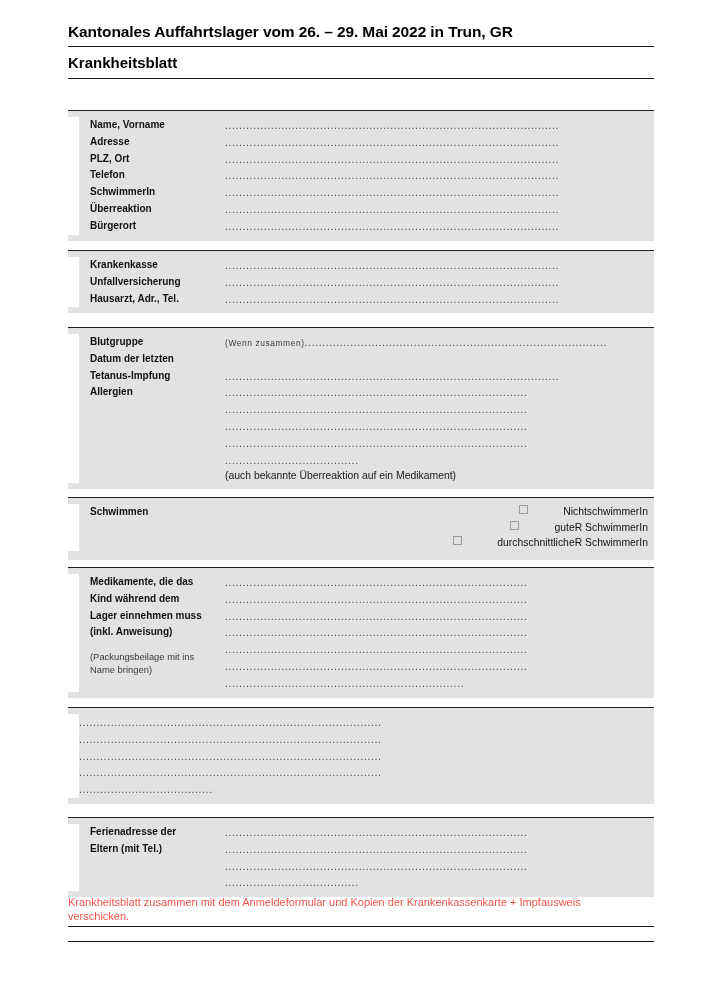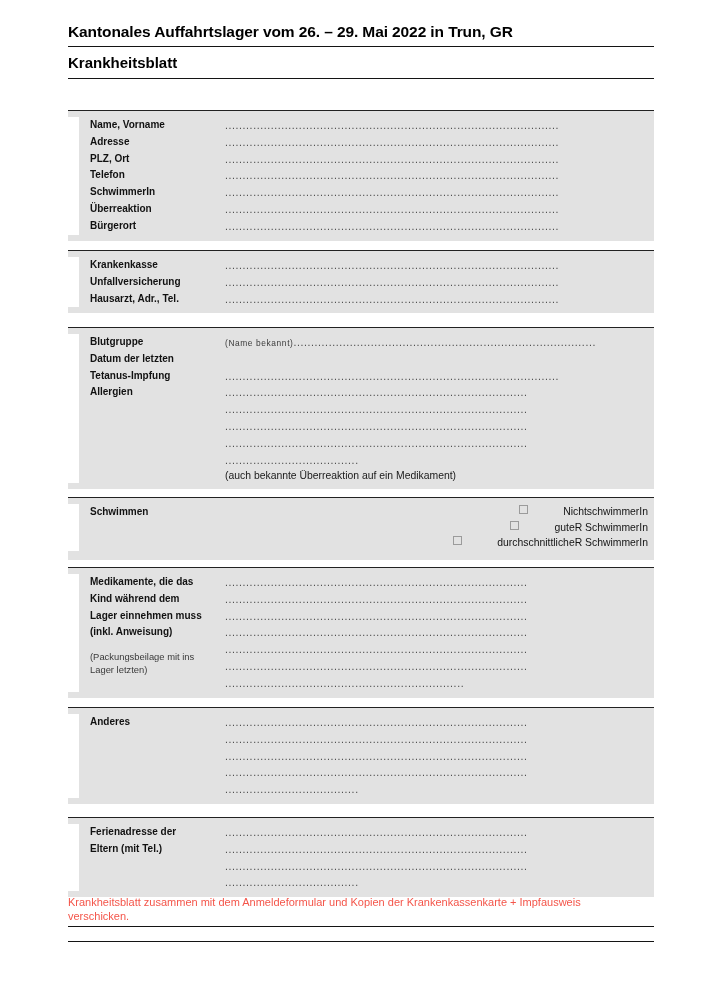--- a/index.html
+++ b/index.html
@@ -224,21 +224,21 @@
     <div class="block-inner">
       <div class="block-gutter"></div>
       <div class="block-body">
         <div class="labels">
           <div class="lbl">Blutgruppe</div>
           <div class="lbl">Datum der letzten</div>
           <div class="lbl">Tetanus-Impfung</div>
           <div class="lbl">Allergien</div>
         </div>
         <div class="fields">
-          <div class="dots"><span class="note-inline">(Name bekannt)</span><span>......................................................................................</span></div>
+          <div class="dots"><span class="note-inline">(Wenn zusammen)</span><span>......................................................................................</span></div>
           <div class="dots" style="height:16.8px;">&nbsp;</div>
           <div class="dots">...............................................................................................</div>
           <div class="dots">......................................................................................</div>
           <div class="dots">......................................................................................</div>
           <div class="dots">......................................................................................</div>
           <div class="dots">......................................................................................</div>
           <div class="dots">......................................</div>
           <div class="note">(auch bekannte Überreaktion auf ein Medikament)</div>
         </div>
       </div>
@@ -274,42 +274,39 @@
     <div class="block-inner">
       <div class="block-gutter"></div>
       <div class="block-body">
         <div class="labels">
           <div class="lbl">Medikamente, die das</div>
           <div class="lbl">Kind während dem</div>
           <div class="lbl">Lager einnehmen muss</div>
           <div class="lbl">(inkl. Anweisung)</div>
           <div style="height:9px;"></div>
           <div class="lbl-sm">(Packungsbeilage mit ins</div>
-          <div class="lbl-sm">Lager letzten)</div>
+          <div class="lbl-sm">Name bringen)</div>
         </div>
         <div class="fields">
           <div class="dots">......................................................................................</div>
           <div class="dots">......................................................................................</div>
           <div class="dots">......................................................................................</div>
           <div class="dots">......................................................................................</div>
           <div class="dots">......................................................................................</div>
           <div class="dots">......................................................................................</div>
           <div class="dots">....................................................................</div>
         </div>
       </div>
     </div>
   </div>
 
   <div class="block" style="top:707px;">
     <div class="block-inner">
       <div class="block-gutter"></div>
       <div class="block-body">
-        <div class="labels">
-          <div class="lbl">Anderes</div>
-        </div>
         <div class="fields">
           <div class="dots">......................................................................................</div>
           <div class="dots">......................................................................................</div>
           <div class="dots">......................................................................................</div>
           <div class="dots">......................................................................................</div>
           <div class="dots">......................................</div>
         </div>
       </div>
     </div>
   </div>

